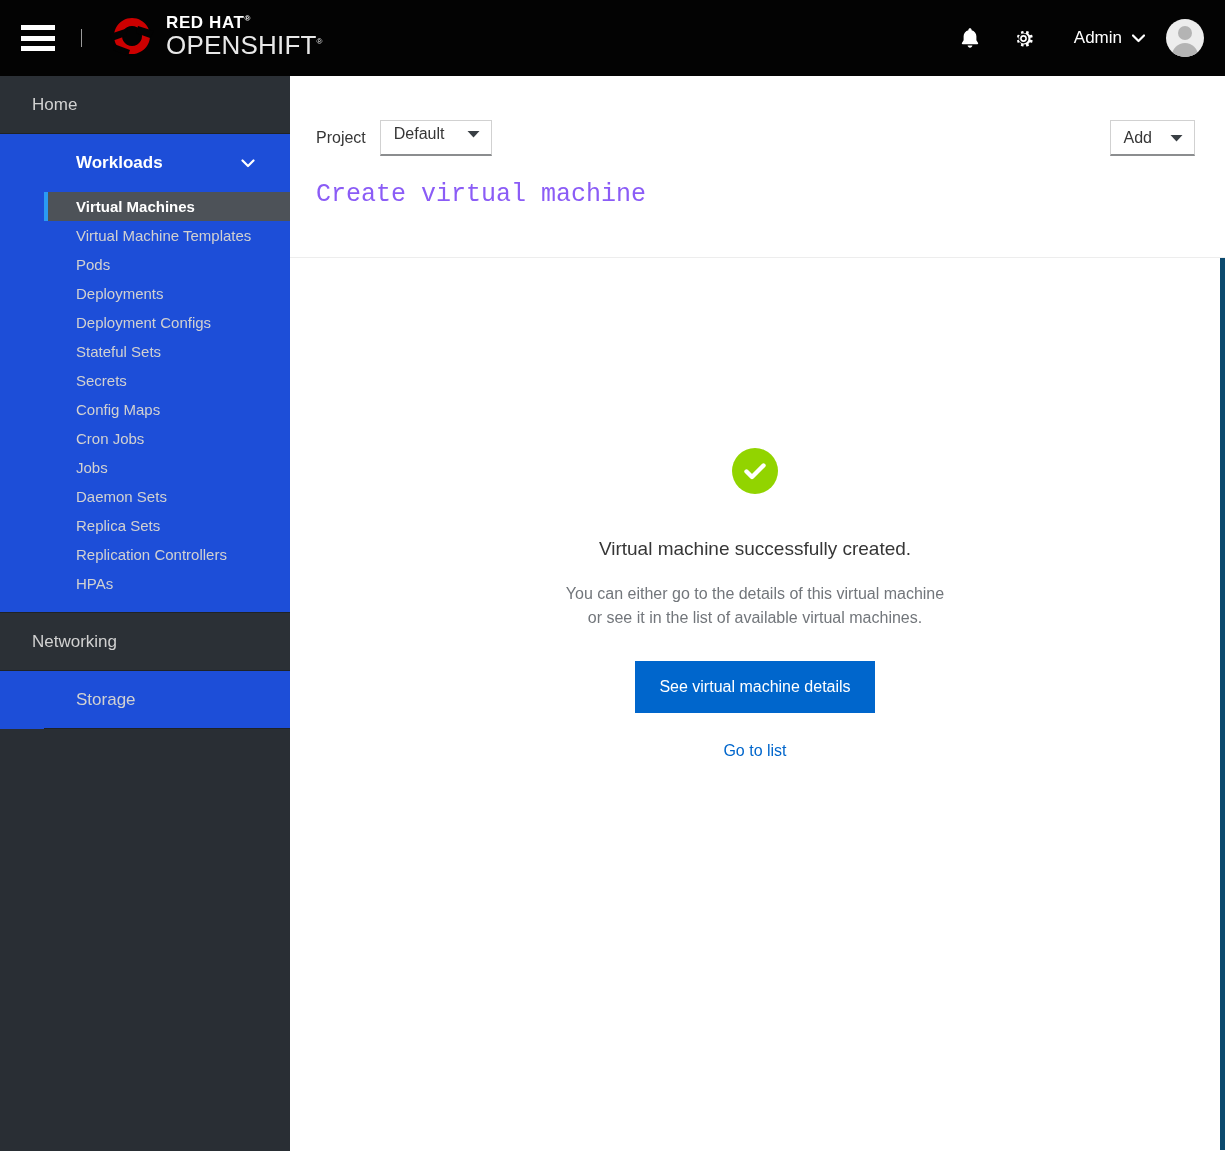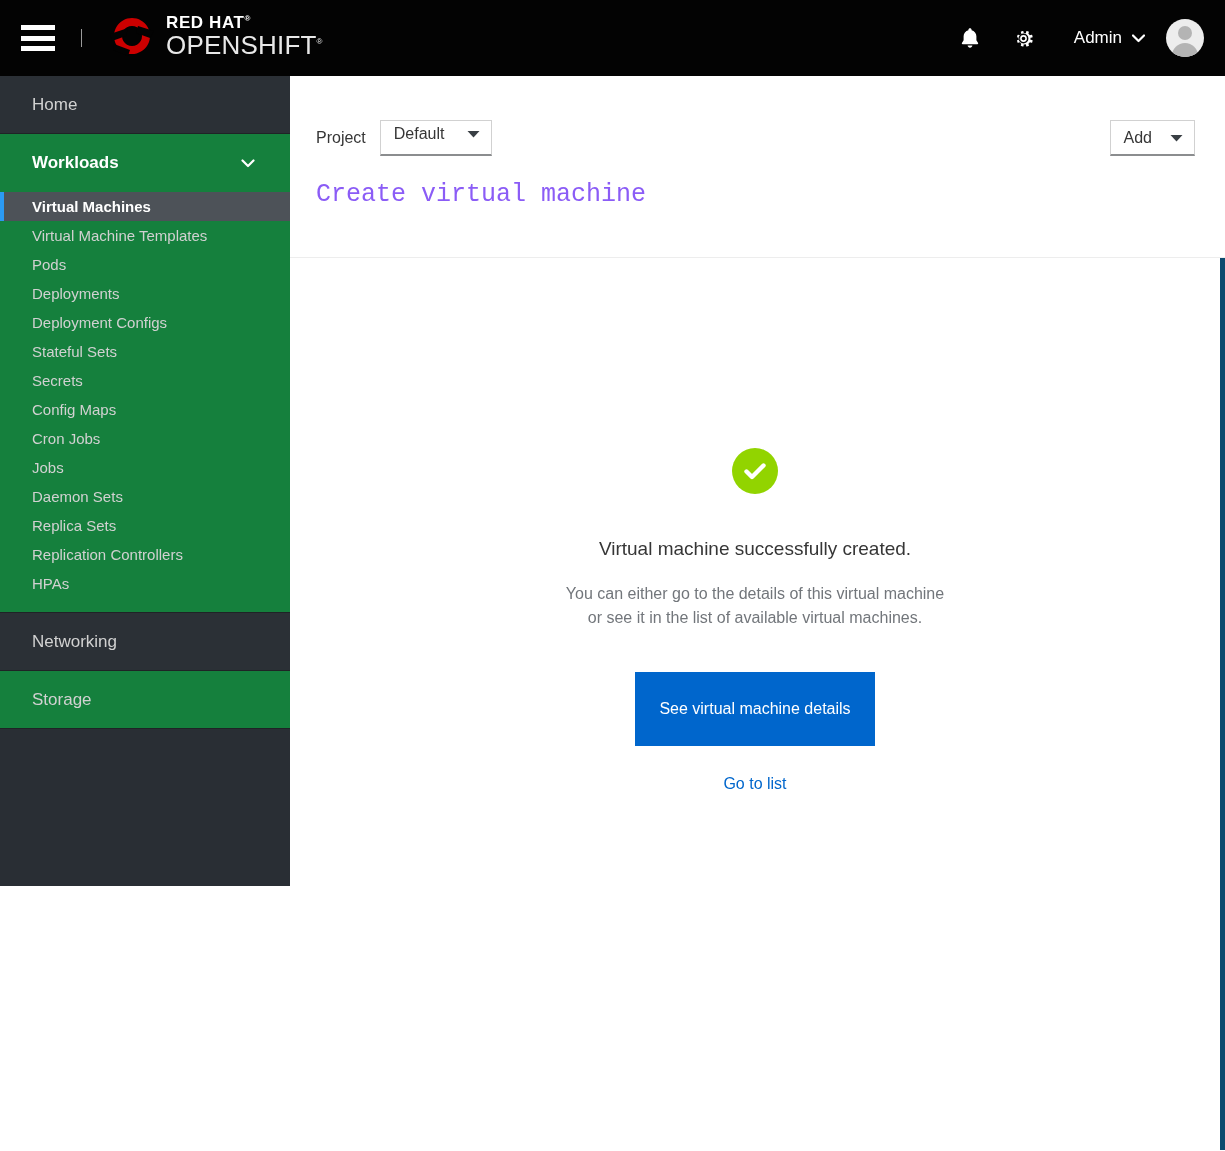--- a/index.html
+++ b/index.html
@@ -132,26 +132,26 @@
     border-radius: 13px 13px 0 0;
     background: #b4b4b4;
     left: 6px; top: 24px;
   }
 
   
   #sidebar {
     position: absolute;
     top: 76px; left: 0;
     width: 290px;
-    height: 810px;
+    height: 1075px;
     background: #292e34;
     overflow: hidden;
   }
 
-  .nav-section { background: #15803d; }
+  .nav-section { background: #1d4ed8; padding-left: 44px; }
   .nav-section-dark { background: #2b3036; }
 
   .nav-top-item {
     height: 58px;
     display: flex;
     align-items: center;
     padding-left: 32px;
     font-size: 17px;
     color: #d1d1d1;
     cursor: pointer;
@@ -296,25 +296,25 @@
   }
 
   .success-desc-line {
     font-size: 16px;
     color: #72767b;
     line-height: 24px;
   }
 
   #details-button {
     display: inline-block;
-    margin-top: 42px;
+    margin-top: 31px;
     background: #0066cc;
     color: #ffffff;
     font-size: 16px;
-    padding: 28px 24px;
+    padding: 17px 24px;
     border: none;
     cursor: pointer;
     font-family: inherit;
   }
 
   #go-to-list-link {
     display: block;
     margin-top: 29px;
     color: #0066cc;
     font-size: 16px;

